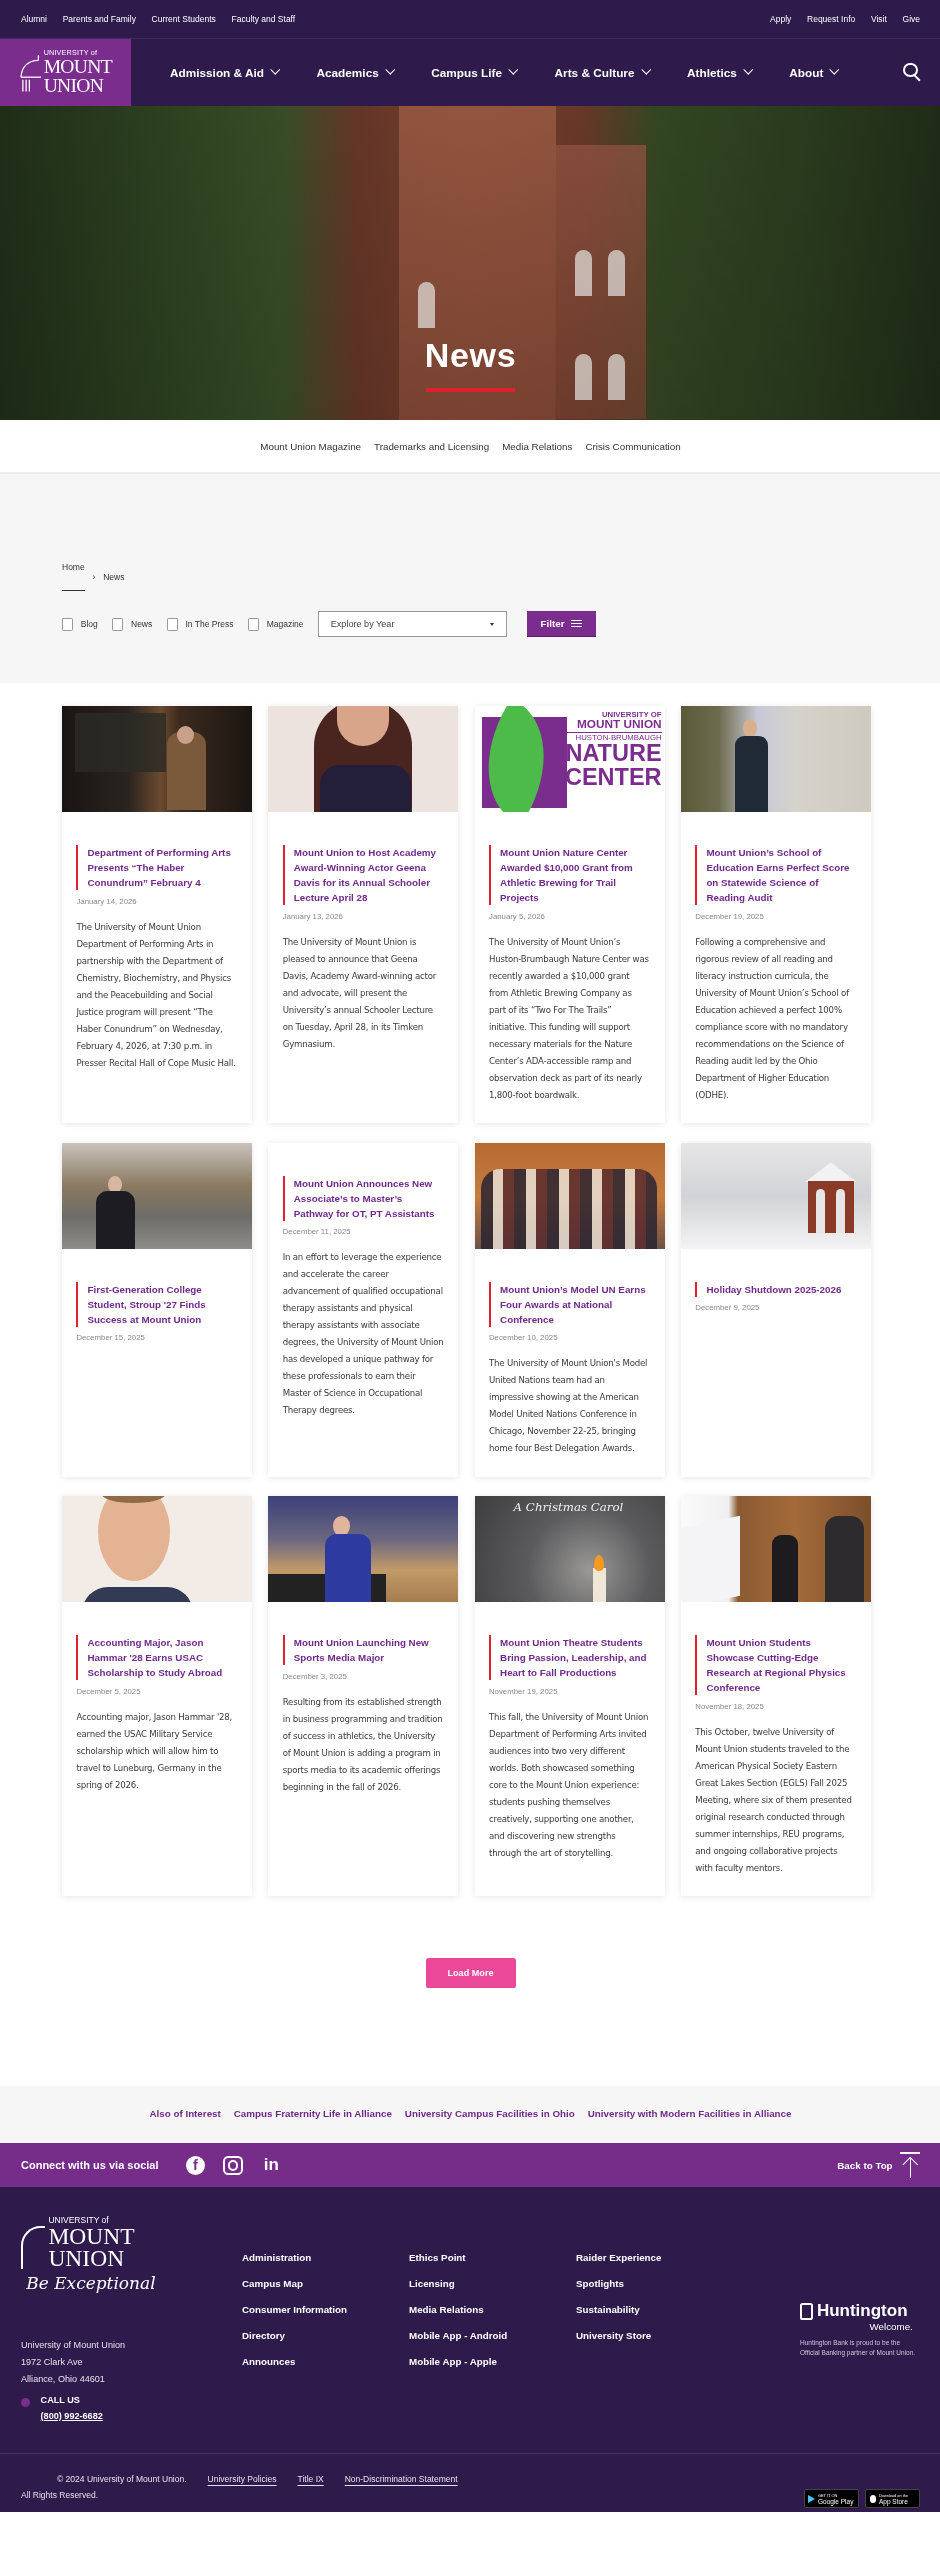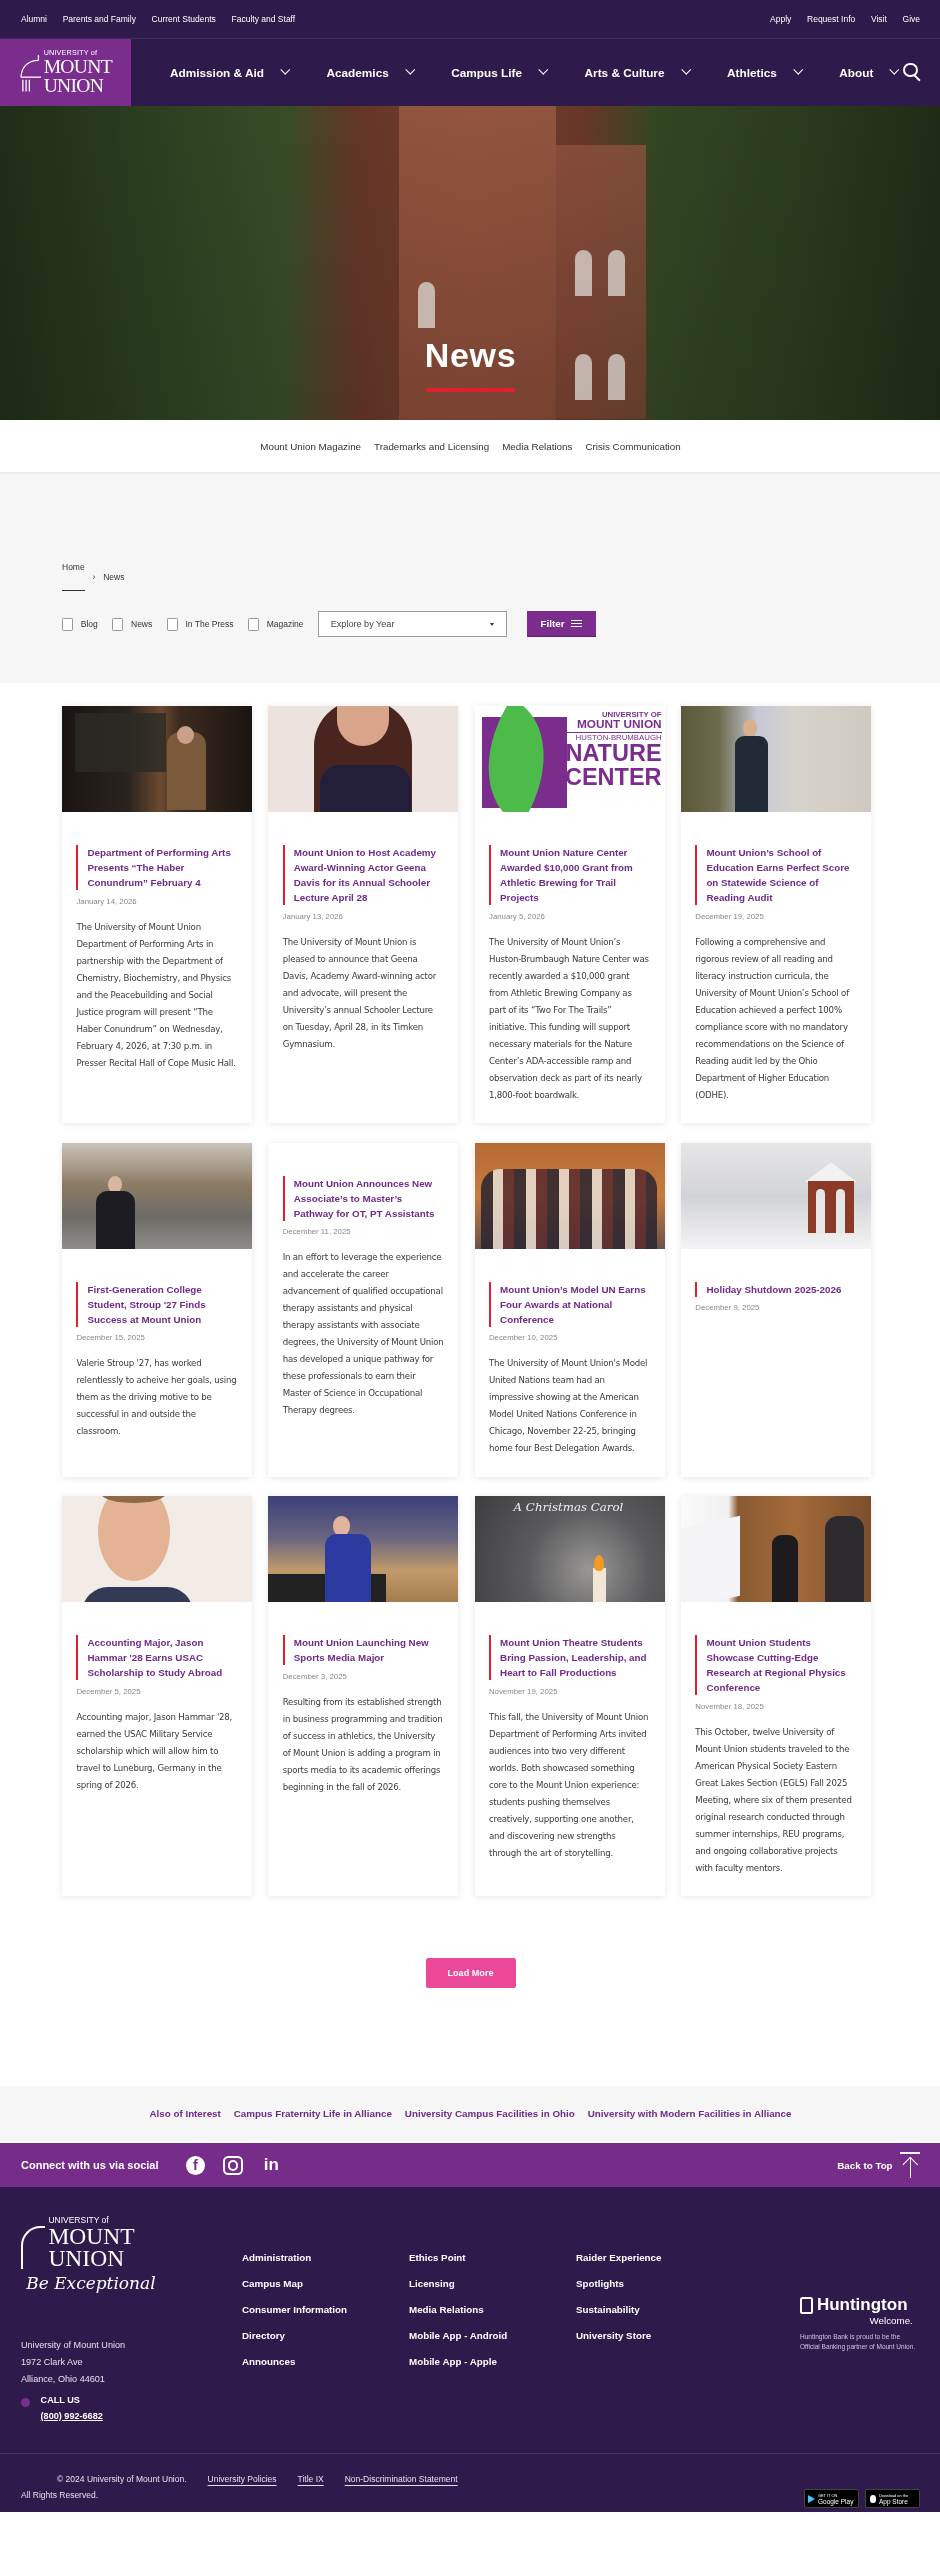--- a/index.html
+++ b/index.html
@@ -13,21 +13,21 @@
 
   
   .mainnav { height: 67px; background: #2e1b4b; display: flex; align-items: center; position: relative; }
   .logo { width: 131px; height: 67px; background: #7b2d8e; display: flex; align-items: center; justify-content: center; color: #fff; }
   .logo-inner { display: flex; align-items: center; gap: 2.6px; }
   .logo-dome { width: 22px; height: 42px; position: relative; }
   .logo-text { display: flex; flex-direction: column; font-family: "Liberation Serif", serif; line-height: 1; }
   .logo-text .u { font-size: 7.2px; font-family: "Liberation Sans", sans-serif; letter-spacing: 0.2px; }
   .logo-text .m { font-size: 19.6px; letter-spacing: -0.7px; }
   .navitems { display: flex; align-items: center; margin-left: 39px; gap: 0; flex: 1; }
-  .navitem { display: flex; align-items: center; gap: 18px; color: #fff; font-family: "Liberation Sans", sans-serif; font-weight: bold; font-size: 11.8px; margin-right: 38px; }
+  .navitem { display: flex; align-items: center; gap: 8px; color: #fff; font-family: "Liberation Sans", sans-serif; font-weight: bold; font-size: 11.8px; margin-right: 38px; }
   .navitem .chev { width: 6.5px; height: 6.5px; border-right: 1.3px solid #fff; border-bottom: 1.3px solid #fff; transform: rotate(45deg) translate(-2px,-2px); }
   .search-btn { position: absolute; right: 18.3px; top: 23.5px; width: 19.6px; height: 21px; }
   .search-btn .ring { width: 14.4px; height: 14.4px; border: 2px solid #fff; border-radius: 50%; position: absolute; left: 0; top: 0; }
   .search-btn .handle { width: 2px; height: 7.8px; background: #fff; position: absolute; left: 13px; top: 11.8px; transform: rotate(-45deg); }
 
   
   .hero { height: 314px; position: relative; overflow: hidden;
     background:
       linear-gradient(rgba(0,0,0,0.28), rgba(0,0,0,0.35)),
       linear-gradient(90deg, #2c3f22 0%, #3e5a2c 18%, #4b6a36 30%, #8a4a36 38%, #a2573d 50%, #8f4c37 62%, #45612f 70%, #3a5229 85%, #2b3c20 100%); }
@@ -98,21 +98,21 @@
   .f-logo .txt .m { font-size: 23.5px; }
   .f-logo .tag { font-family: "DejaVu Serif", serif; font-style: italic; font-size: 17px; margin-top: 3.9px; margin-left: 5.2px; }
   .f-addr { position: absolute; left: 21px; top: 150px; font-family: "Liberation Sans", sans-serif; font-size: 9.1px; line-height: 17px; color: #e6e0ee; }
   .f-call { position: absolute; left: 21px; top: 208px; display: flex; gap: 10.5px; }
   .f-call .phone-ic { width: 9.1px; height: 9.1px; border-radius: 50%; background: #7b2d8e; margin-top: 2.6px; }
   .f-call .lbl { font-family: "Liberation Sans", sans-serif; font-weight: bold; font-size: 9.1px; }
   .f-call .num { font-family: "Liberation Sans", sans-serif; font-weight: bold; font-size: 9.1px; text-decoration: underline; margin-top: 5.2px; display: block; }
   .f-cols { position: absolute; left: 242px; top: 65px; display: flex; gap: 0; }
   .f-col { width: 167px; display: flex; flex-direction: column; gap: 15px; }
   .f-col a { font-family: "Liberation Sans", sans-serif; font-weight: bold; font-size: 9.8px; color: #fff; }
-  .f-hunt { position: absolute; left: 800px; top: 108px; width: 118px; }
+  .f-hunt { position: absolute; left: 800px; top: 114px; width: 118px; }
   .f-hunt .brand { display: flex; align-items: center; gap: 3.9px; font-family: "Liberation Sans", sans-serif; font-weight: bold; font-size: 17px; }
   .f-hunt .brand .mark { width: 13px; height: 17px; border: 2px solid #fff; border-radius: 2.6px; }
   .f-hunt .welcome { text-align: right; font-family: "Liberation Sans", sans-serif; font-size: 9.8px; margin-right: 5.2px; }
   .f-hunt .note { font-family: "Liberation Sans", sans-serif; font-size: 6.5px; line-height: 10.5px; color: #cfc6dc; margin-top: 5.2px; }
   .f-divider { position: absolute; left: 0; right: 0; top: 266px; height: 0.7px; background: #46345f; }
   .f-bottom { position: absolute; left: 21px; top: 287px; font-family: "Liberation Sans", sans-serif; font-size: 8.5px; color: #e6e0ee; }
   .f-bottom .row1 { display: flex; gap: 21px; align-items: center; padding-left: 36px; }
   .f-bottom .row1 a { text-decoration: underline; text-underline-offset: 2.6px; }
   .f-bottom .row2 { margin-top: 5.2px; }
   .badges { position: absolute; right: 21px; top: 302px; display: flex; gap: 6.5px; }
@@ -307,21 +307,20 @@
     </a>
 
     <a href="#" class="card">
       <div class="thumb" style="background: linear-gradient(#c9c3bb 0%,#8b7a62 40%,#6d6c68 70%,#8e8d8a 100%);">
         <div style="position:absolute;left:46px;top:33px;width:14.4px;height:17px;background:#d9b6a0;border-radius:50%;"></div>
         <div style="position:absolute;left:34px;top:48px;width:39px;height:58px;background:#1c1c22;border-radius:11.8px 11.8px 0 0;"></div>
       </div>
       <div class="card-body">
         <div class="title">First-Generation College Student, Stroup '27 Finds Success at Mount Union</div>
         <div class="date">December 15, 2025</div>
-        <div class="excerpt">Valerie Stroup '27, has worked relentlessly to acheive her goals, using them as the driving motive to be successful in and outside the classroom.</div>
       </div>
     </a>
 
     <a href="#" class="card noimg">
       <div class="card-body">
         <div class="title">Mount Union Announces New Associate’s to Master’s Pathway for OT, PT Assistants</div>
         <div class="date">December 11, 2025</div>
         <div class="excerpt">In an effort to leverage the experience and accelerate the career advancement of qualified occupational therapy assistants and physical therapy assistants with associate degrees, the University of Mount Union has developed a unique pathway for these professionals to earn their Master of Science in Occupational Therapy degrees.</div>
       </div>
     </a>

